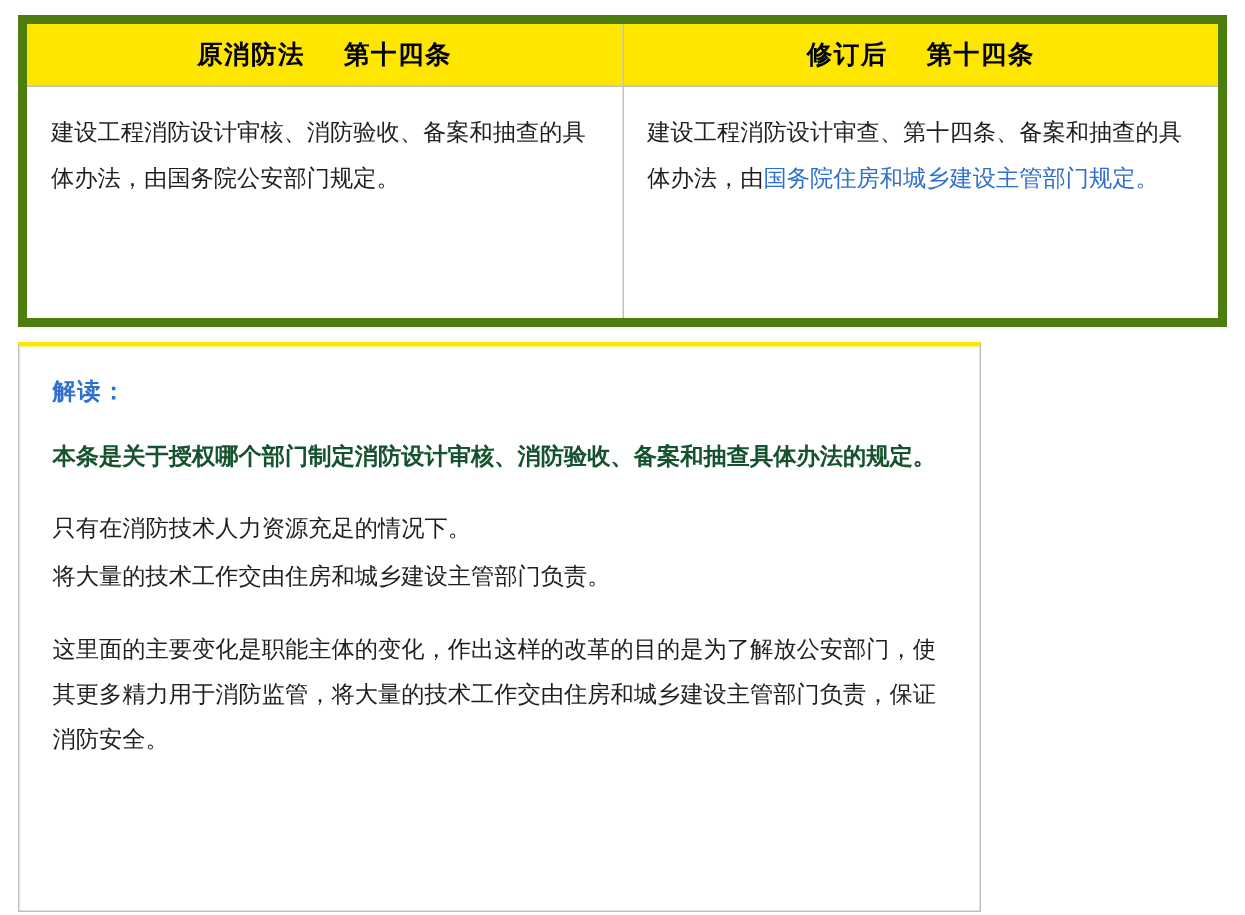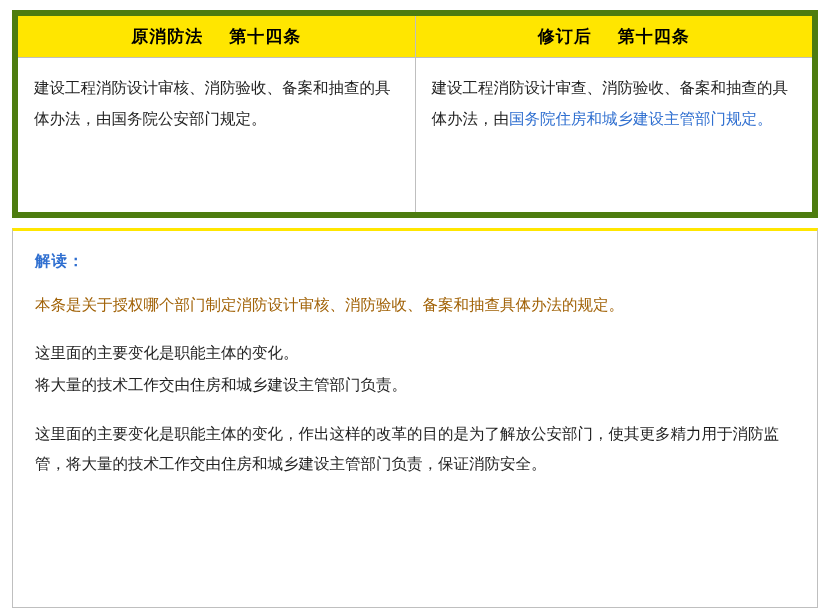--- a/index.html
+++ b/index.html
@@ -56,21 +56,21 @@
     color: #1f1f1f;
     height: 116px;
     font-family: Liberation Mono, monospace;
   }
   .cell-left { width: 50%; }
   .cell-right { width: 50%; }
   .hl-blue {
     color: #2f6fd0;
   }
   .notes {
-    width: 806px;
+    width: 642px;
     box-sizing: border-box;
     margin-top: 10px;
     border: 1px solid #bfbfbf;
     border-top: 3px solid #ffe600;
     padding: 20px 22px 22px 22px;
     min-height: 380px;
   }
   .notes-title {
     font-size: 15.5px;
     font-weight: bold;
@@ -78,22 +78,22 @@
     margin: 0 0 18px 0;
     letter-spacing: 1px;
   }
   .para {
     font-size: 15.5px;
     line-height: 1.95;
     margin: 0 0 16px 0;
     color: #1f1f1f;
   }
   .para.blue-bold {
-    color: #a16207;
-    font-weight: normal;
+    color: #14532d;
+    font-weight: bold;
   }
   .para.tight {
     margin-bottom: 2px;
   }
   .para.block {
     margin-bottom: 18px;
   }
   .para.last {
     margin-bottom: 0;
   }
@@ -108,26 +108,26 @@
         <tr>
       <th>
         <span class="th-inner">原消防法</span><span class="th-gap"></span><span class="th-inner">第十四条</span>
       </th>
       <th>
         <span class="th-inner">修订后</span><span class="th-gap"></span><span class="th-inner">第十四条</span>
       </th>
     </tr>
     <tr>
       <td class="cell-left">建设工程消防设计审核、消防验收、备案和抽查的具体办法，由国务院公安部门规定。</td>
-      <td class="cell-right"><span>建设工程消防设计审查、消防验收、备案和抽查的具体办法，由</span><span class="hl-blue">国务院住房和城乡建设主管部门规定。</span></td>
+      <td class="cell-right"><span>建设工程消防设计审查、第十四条、备案和抽查的具体办法，由</span><span class="hl-blue">国务院住房和城乡建设主管部门规定。</span></td>
     </tr>
   </tbody>
     </table>
 
   <div class="notes">
     <p class="notes-title">解读：</p>
     <p class="para blue-bold block">本条是关于授权哪个部门制定消防设计审核、消防验收、备案和抽查具体办法的规定。</p>
-    <p class="para tight">这里面的主要变化是职能主体的变化。</p>
+    <p class="para tight">只有在消防技术人力资源充足的情况下。</p>
     <p class="para block">将大量的技术工作交由住房和城乡建设主管部门负责。</p>
     <p class="para block">这里面的主要变化是职能主体的变化，作出这样的改革的目的是为了解放公安部门，使其更多精力用于消防监管，将大量的技术工作交由住房和城乡建设主管部门负责，保证消防安全。</p>
   </div>
 
 </div>
 
 </body></html>

